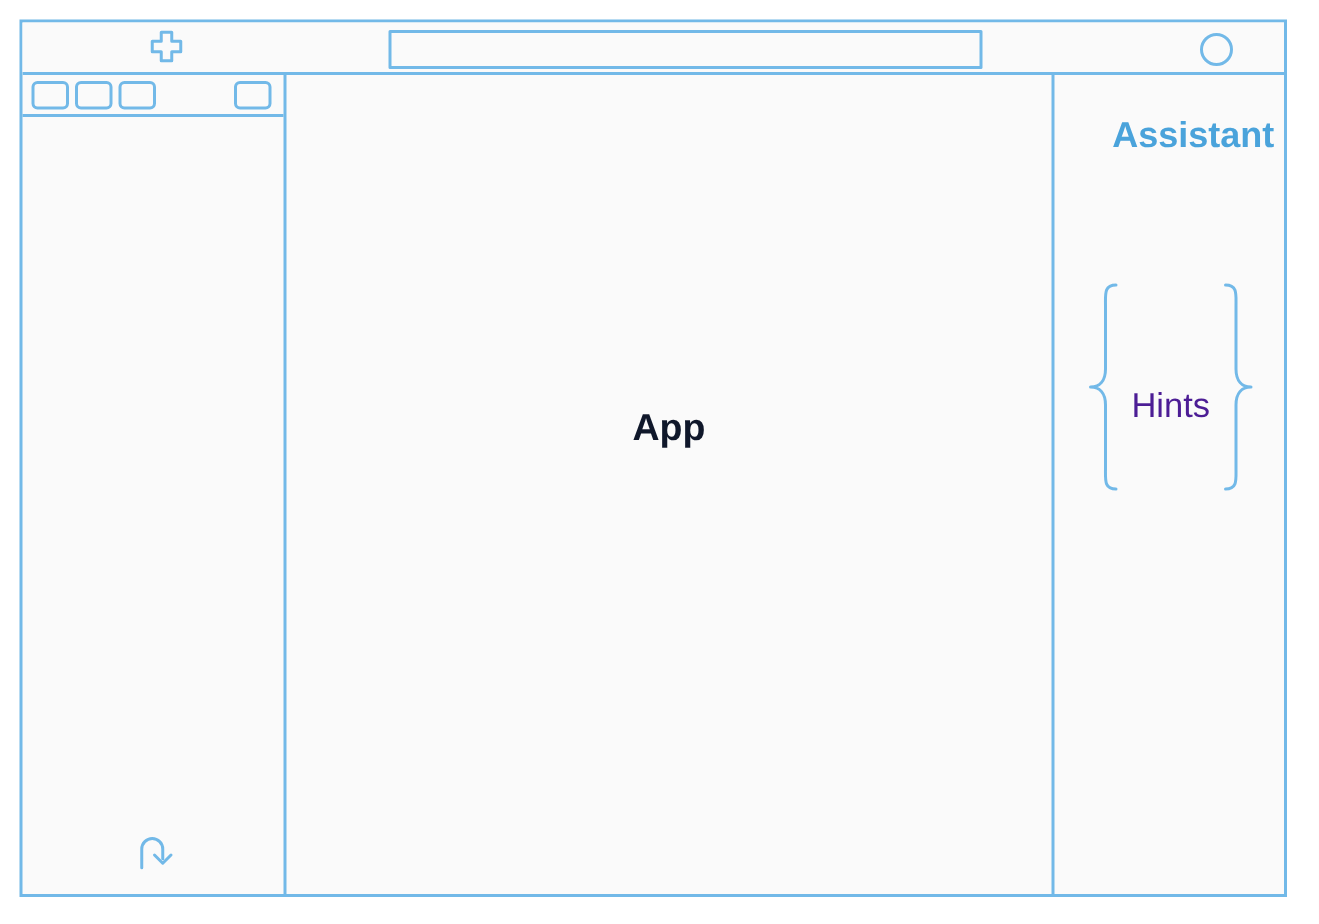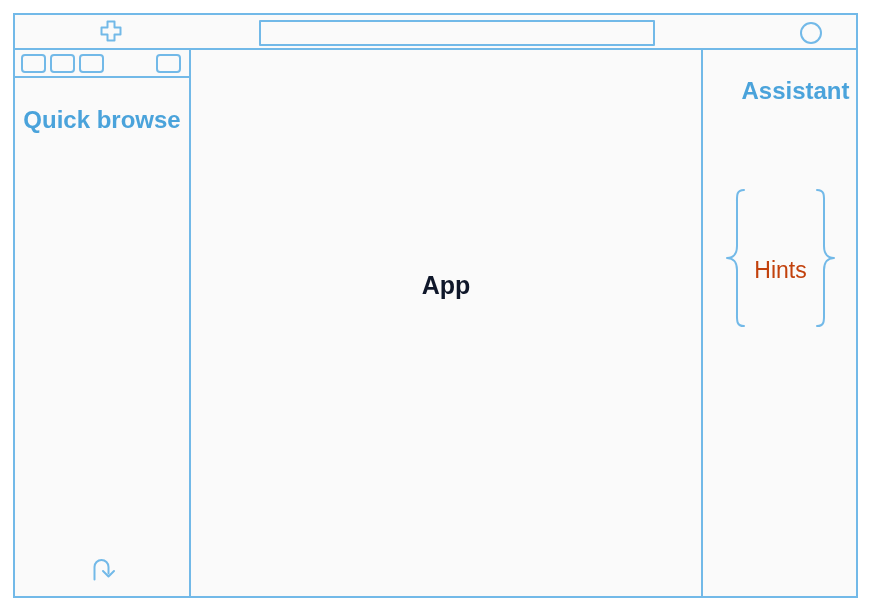--- a/index.html
+++ b/index.html
@@ -205,21 +205,21 @@
   }
 
   .brace {
     flex: 0 0 auto;
     display: block;
   }
 
   #hints-label {
     font-size: 23px;
     font-weight: normal;
-    color: #c2410c;
+    color: #4c1d95;
     padding: 0 6px;
     white-space: nowrap;
     margin-top: 21px;
   }
 </style>
 </head>
 <body>
 
 <div id="wireframe">
 
@@ -243,21 +243,20 @@
     <div id="sidebar">
 
       <div id="sidebar-tabs">
         <button class="tab-chip"></button>
         <button class="tab-chip"></button>
         <button class="tab-chip"></button>
         <button class="tab-chip" id="tab-chip-right"></button>
       </div>
 
       <div id="sidebar-content">
-        <div id="quick-browse-title">Quick browse</div>
 
         <div id="return-icon-wrap">
           <span>
             <svg width="32" height="30" viewBox="0 0 32 30">
               <path d="M8.5 25.5 L8.5 13 A7 7 0 0 1 22.5 13 L22.5 19.5" fill="none" stroke="#72b9e8" stroke-width="2" stroke-linecap="round" stroke-linejoin="round"></path>
               <path d="M17 17 L22.5 22.5 L28 17" fill="none" stroke="#72b9e8" stroke-width="2" stroke-linecap="round" stroke-linejoin="round"></path>
             </svg>
           </span>
         </div>
       </div>

